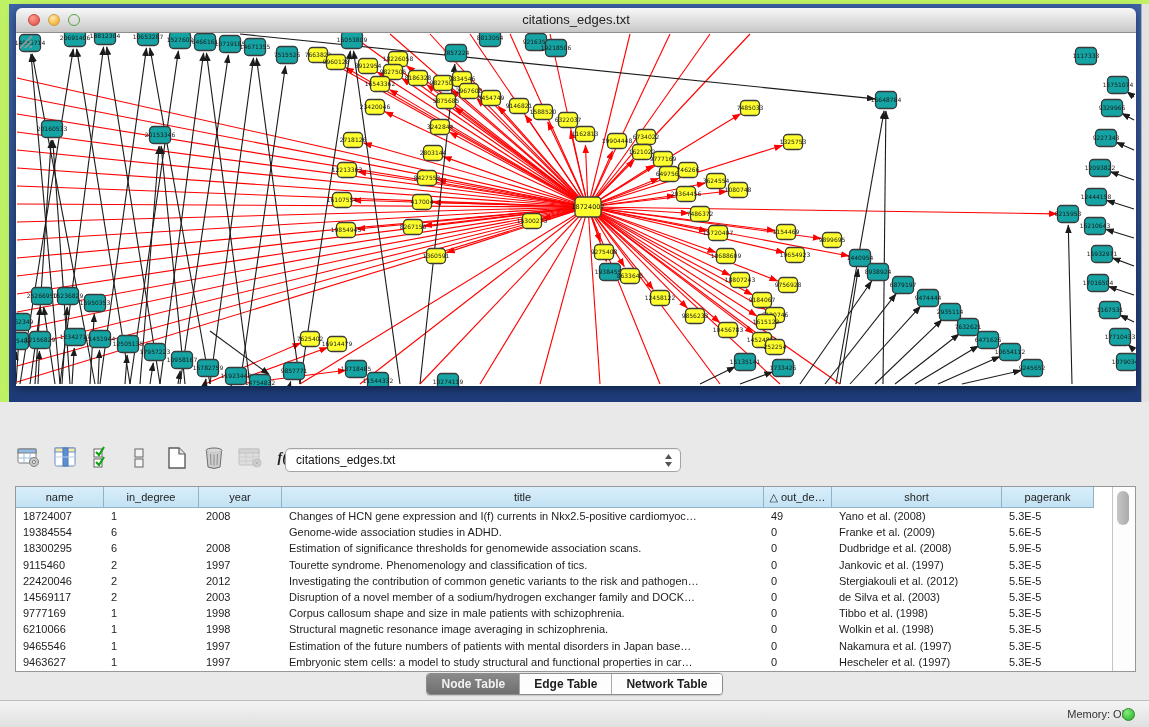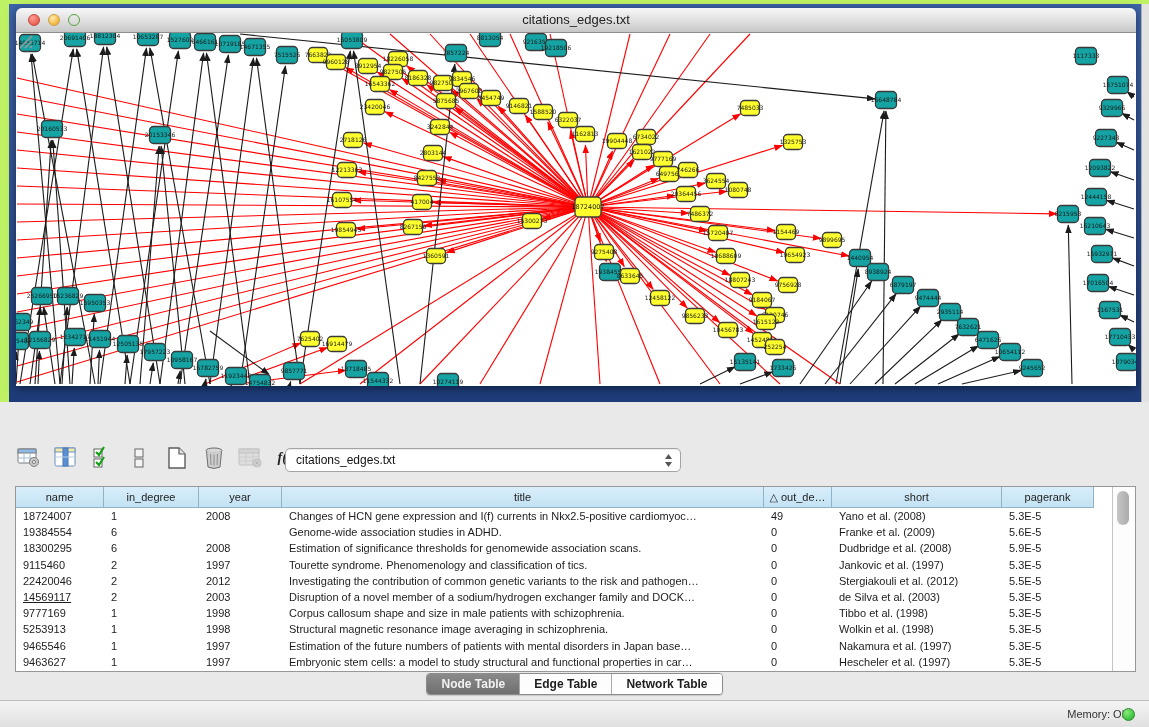--- a/index.html
+++ b/index.html
@@ -869,39 +869,39 @@
           <div class="tr">
             <div class="td" style="width: 88px;">22420046</div>
             <div class="td" style="width: 95px;">2</div>
             <div class="td" style="width: 83px;">2012</div>
             <div class="td" style="width: 482px;">Investigating the contribution of common genetic variants to the risk and pathogen…</div>
             <div class="td" style="width: 68px;">0</div>
             <div class="td" style="width: 170px;">Stergiakouli et al. (2012)</div>
             <div class="td" style="width: 92px;">5.5E-5</div>
           </div>
           <div class="tr">
-            <div class="td" style="width: 88px; text-decoration: underline;">14569117</div>
+            <div class="td" style="width: 88px;">14569117</div>
             <div class="td" style="width: 95px;">2</div>
             <div class="td" style="width: 83px;">2003</div>
             <div class="td" style="width: 482px;">Disruption of a novel member of a sodium/hydrogen exchanger family and DOCK…</div>
             <div class="td" style="width: 68px;">0</div>
             <div class="td" style="width: 170px;">de Silva et al. (2003)</div>
             <div class="td" style="width: 92px;">5.3E-5</div>
           </div>
           <div class="tr">
             <div class="td" style="width: 88px;">9777169</div>
             <div class="td" style="width: 95px;">1</div>
             <div class="td" style="width: 83px;">1998</div>
             <div class="td" style="width: 482px;">Corpus callosum shape and size in male patients with schizophrenia.</div>
             <div class="td" style="width: 68px;">0</div>
             <div class="td" style="width: 170px;">Tibbo et al. (1998)</div>
             <div class="td" style="width: 92px;">5.3E-5</div>
           </div>
           <div class="tr">
-            <div class="td" style="width: 88px;">5253913</div>
+            <div class="td" style="width: 88px;">6210066</div>
             <div class="td" style="width: 95px;">1</div>
             <div class="td" style="width: 83px;">1998</div>
             <div class="td" style="width: 482px;">Structural magnetic resonance image averaging in schizophrenia.</div>
             <div class="td" style="width: 68px;">0</div>
             <div class="td" style="width: 170px;">Wolkin et al. (1998)</div>
             <div class="td" style="width: 92px;">5.3E-5</div>
           </div>
           <div class="tr">
             <div class="td" style="width: 88px;">9465546</div>
             <div class="td" style="width: 95px;">1</div>

